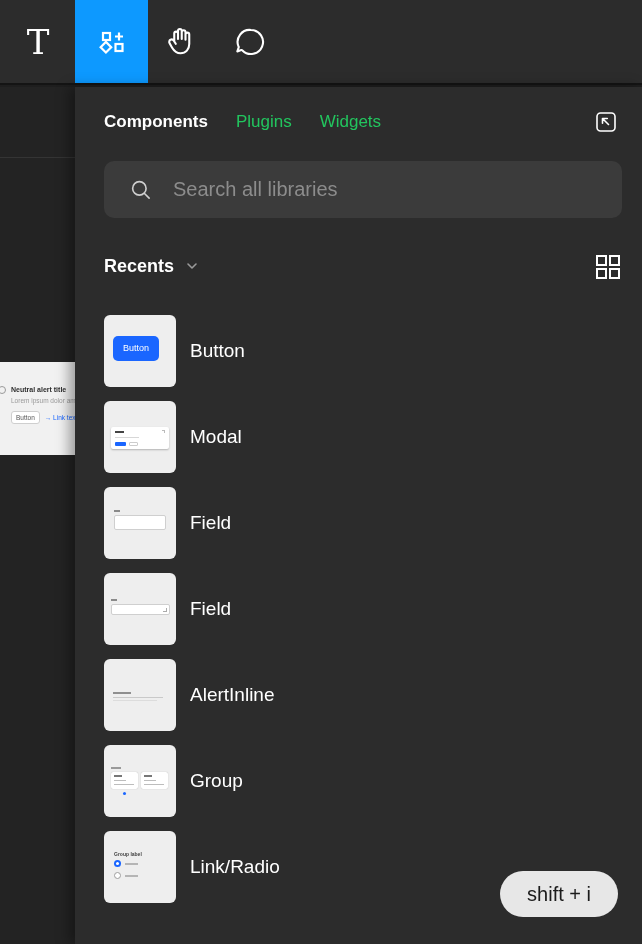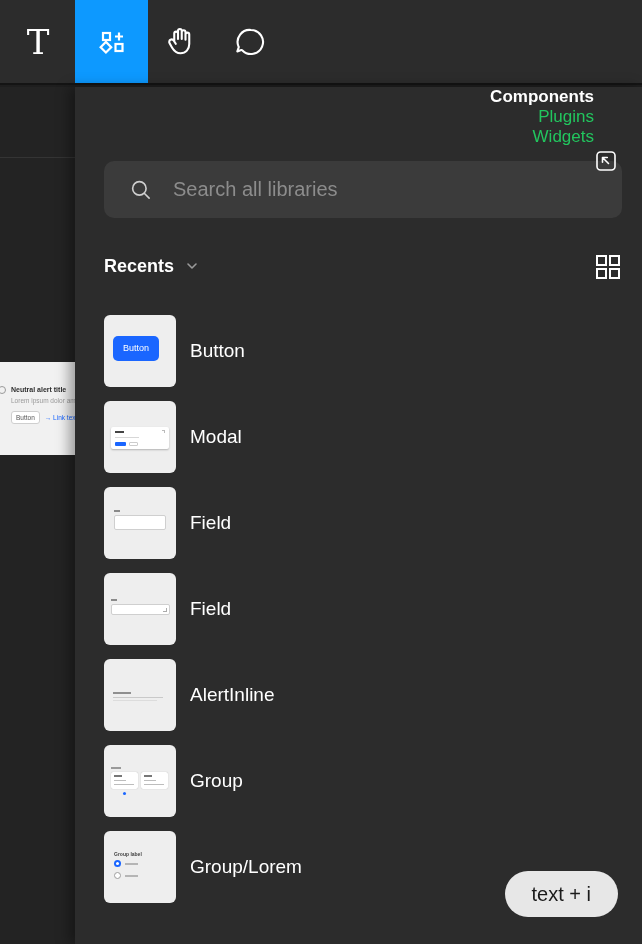--- a/index.html
+++ b/index.html
@@ -30,21 +30,21 @@
   .alert-desc { font-size:6.5px; color:#9a9a9a; white-space:nowrap; margin-top:4px; }
   .alert-actions { display:flex; align-items:center; gap:5px; margin-top:7px; }
   .alert-btn { font-size:6.5px; color:#555; background:#fff; border:1px solid #cfcfcf;
     border-radius:3px; padding:2px 4px; white-space:nowrap; }
   .alert-link { font-size:6.5px; color:#1a66ff; white-space:nowrap; }
 
   
   .panel { position:absolute; top:87px; left:75px; width:567px; bottom:0;
     background:#2c2c2c; box-shadow:-6px 0 12px rgba(0,0,0,0.35); }
 
-  .tabs-row { display:flex; align-items:flex-end; height:70px; padding:0 20px 0 29px;flex-direction:column; }
+  .tabs-row { display:flex; align-items:center; height:70px; padding:0 20px 0 29px; }
   .tab { font-size:17px; color:#22c55e; margin-right:28px; cursor:pointer; }
   .tab.active { color:#ffffff; font-weight:bold; }
   .popout-btn { margin-left:auto; width:32px; height:32px; display:flex;
     align-items:center; justify-content:center; cursor:pointer; }
 
   .search-bar { margin:4px 20px 0 29px; height:57px; background:#3b3b3b; border-radius:10px;
     display:flex; align-items:center; padding:0 20px 0 24px; }
   .search-bar svg { flex:0 0 auto; }
   .search-input { flex:1; margin-left:19px; background:transparent; border:none; outline:none;
     font-size:20px; color:#e0e0e0; font-family:"Liberation Sans","DejaVu Sans",sans-serif; }
@@ -258,19 +258,19 @@
         <span class="tiny-text t-gr-label">Group label</span>
         <div class="t-radio-row" style="top:29px;">
           <span class="radio-on"></span>
             <span class="line"></span>
         </div>
         <div class="t-radio-row" style="top:41px;">
           <span class="radio-off"></span>
             <span class="line"></span>
         </div>
       </div>
-      <span class="item-label">Group/Lorem</span>
-    </div>
-
-  </div>
-
-  <div class="shortcut-pill">text + i</div>
+      <span class="item-label">Link/Radio</span>
+    </div>
+
+  </div>
+
+  <div class="shortcut-pill">shift + i</div>
 </div>
 
 </body></html>

